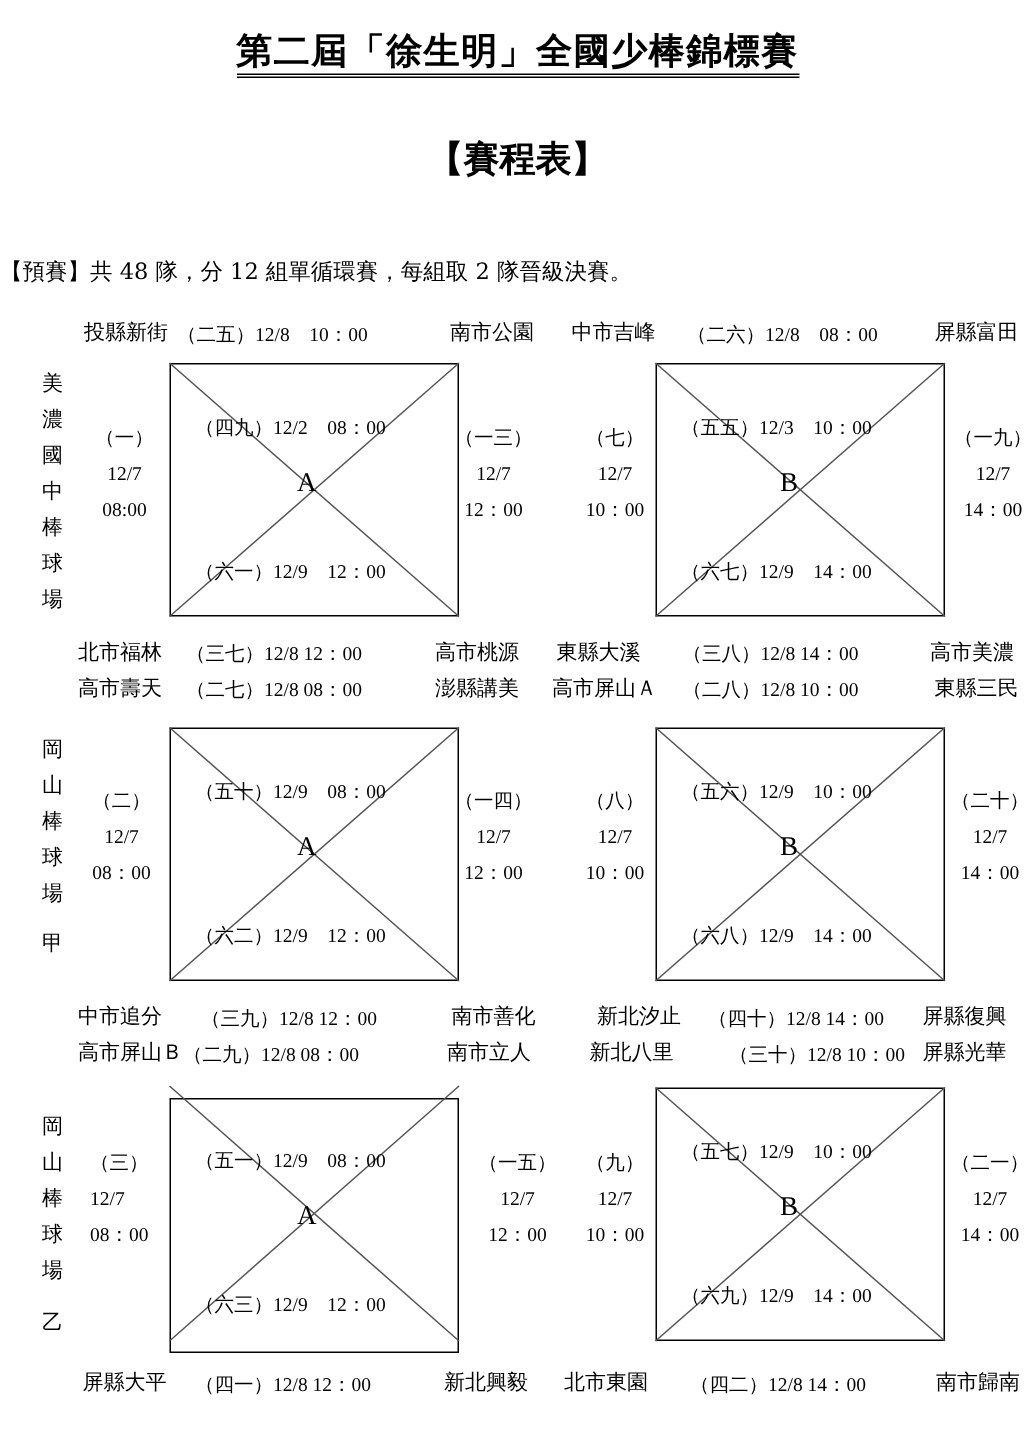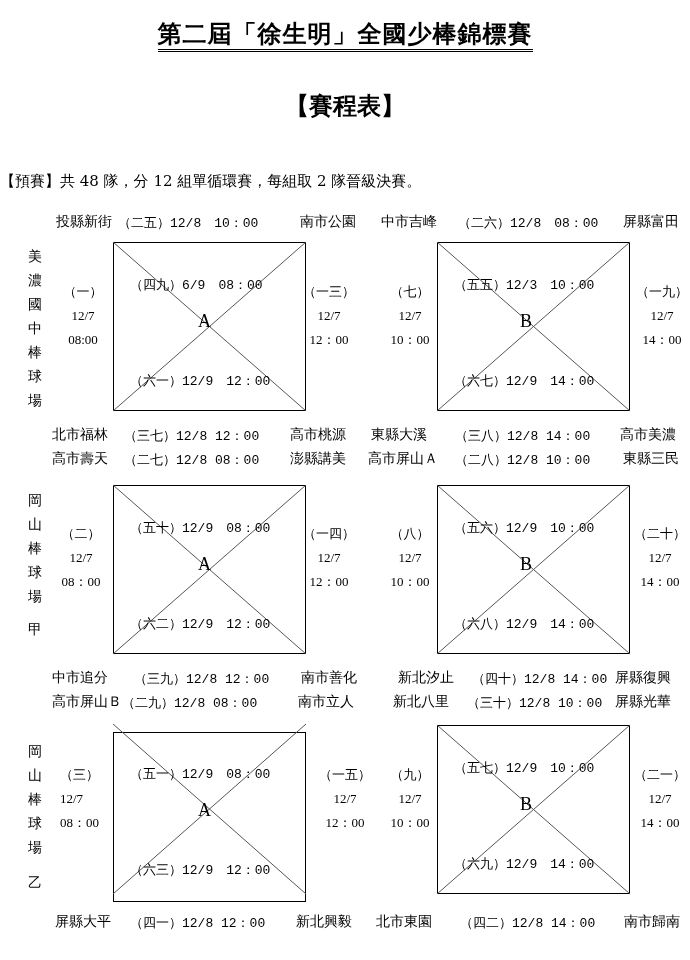--- a/index.html
+++ b/index.html
@@ -4,21 +4,21 @@
 <style>
   html, body { margin:0; padding:0; background:#ffffff; }
   body { width:690px; height:960px; position:relative; overflow:hidden;
          font-family:"DejaVu Serif","Liberation Serif",serif; color:#000; }
   .abs { position:absolute; white-space:nowrap; }
   .title { left:0; width:690px; top:18px; text-align:center; font-size:24px; font-weight:bold; letter-spacing:1px; }
   .title span { border-bottom:3px double #000; padding-bottom:1px; }
   .subtitle { left:0; width:690px; top:90px; text-align:center; font-size:24px; font-weight:bold; }
   .intro { left:0; top:172px; font-size:15px; }
   .t { font-size:14px; font-family:"DejaVu Sans","Liberation Sans",sans-serif; }
-  .s { font-size:13px; font-family:Liberation Mono, monospace; }
+  .s { font-size:13px; font-family:Liberation Serif, serif; }
   .venue { font-size:14px; font-family:"DejaVu Sans","Liberation Sans",sans-serif; width:20px; text-align:center; line-height:24px; white-space:normal; }
   .box { position:absolute; border:1.5px solid #000; box-sizing:border-box; background:transparent; }
   svg.x { position:absolute; overflow:visible; }
   .glabel { font-size:18px; font-family:"Liberation Serif","DejaVu Serif",serif; }
   .side { text-align:center; line-height:24px; font-size:13px; font-family:"Liberation Serif","DejaVu Serif",serif; }
 </style>
 </head>
 <body>
 
 <div class="abs title"><span>第二屆「徐生明」全國少棒錦標賽</span></div>
@@ -38,21 +38,21 @@
   <div class="abs side" style="left:58px; top:280px; width:50px;">
     <div>（一）</div>
     <div>12/7</div>
     <div>08:00</div>
   </div>
   <div class="box" style="left:113px; top:242px; width:193px; height:169px;"></div>
   <svg class="x" style="left:113px; top:242px;" width="193" height="169">
     <line x1="0" y1="0" x2="193" y2="169" stroke="#555" stroke-width="1"></line>
     <line x1="193" y1="0" x2="0" y2="169" stroke="#555" stroke-width="1"></line>
   </svg>
-  <div class="abs s" style="left:130px; top:276px;">（四九）6/9　08：00</div>
+  <div class="abs s" style="left:130px; top:276px;">（四九）12/2　08：00</div>
   <div class="abs glabel" style="left:198px; top:311px;">A</div>
   <div class="abs s" style="left:130px; top:372px;">（六一）12/9　12：00</div>
   <div class="abs side" style="left:300px; top:280px; width:58px;">
     <div>（一三）</div>
     <div>12/7</div>
     <div>12：00</div>
   </div>
 
   <div class="abs side" style="left:383px; top:280px; width:54px;">
     <div>（七）</div>
@@ -136,21 +136,21 @@
   <div class="abs t" style="left:398px; top:669px;">新北汐止</div>
   <div class="abs s" style="left:472px; top:670px;">（四十）12/8 14：00</div>
   <div class="abs t" style="left:615px; top:669px;">屏縣復興</div>
 </div>
 
 <div>
   <div class="abs t" style="left:52px; top:693px;">高市屏山Ｂ</div>
   <div class="abs s" style="left:122px; top:694px;">（二九）12/8 08：00</div>
   <div class="abs t" style="left:298px; top:693px;">南市立人</div>
   <div class="abs t" style="left:393px; top:693px;">新北八里</div>
-  <div class="abs s" style="left:467px; top:694px;">（三十）12/8 10：00</div>
+  <div class="abs s" style="left:486px; top:694px;">（三十）12/8 10：00</div>
   <div class="abs t" style="left:615px; top:693px;">屏縣光華</div>
 
   <div class="abs venue" style="left:25px; top:739px;">岡山棒球場</div>
   <div class="abs venue" style="left:25px; top:870px;">乙</div>
 
   <div class="abs side" style="left:60px; top:763px; width:52px; text-align:left;">
     <div>（三）</div>
     <div>12/7</div>
     <div>08：00</div>
   </div>

